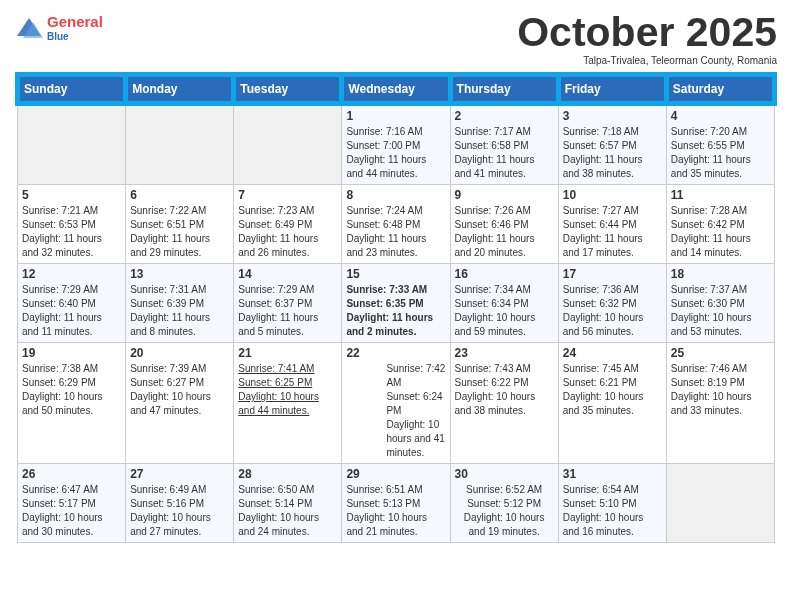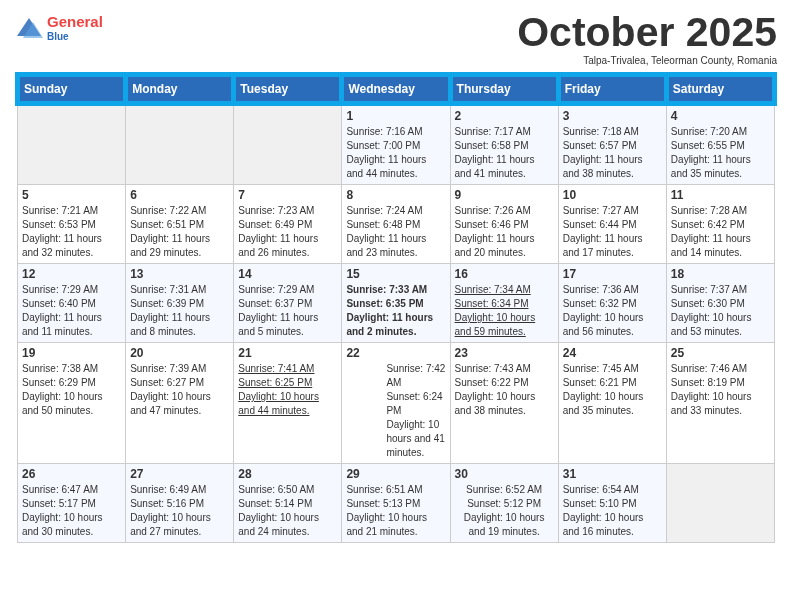--- a/index.html
+++ b/index.html
@@ -233,21 +233,21 @@
 Daylight: 11 hours and 5 minutes.</div>
           </td>
           <td>
             <span class="day-num">15</span>
             <div class="day-info" style="white-space: pre-line; font-weight: bold;">Sunrise: 7:33 AM
 Sunset: 6:35 PM
 Daylight: 11 hours and 2 minutes.</div>
           </td>
           <td>
             <span class="day-num">16</span>
-            <div class="day-info" style="white-space: pre-line; text-decoration: underline;">Sunrise: 7:34 AM
+            <div class="day-info" style="white-space: pre-line;">Sunrise: 7:34 AM
 Sunset: 6:34 PM
 Daylight: 10 hours and 59 minutes.</div>
           </td>
           <td>
             <span class="day-num">17</span>
             <div class="day-info" style="white-space: pre-line;">Sunrise: 7:36 AM
 Sunset: 6:32 PM
 Daylight: 10 hours and 56 minutes.</div>
           </td>
           <td>

